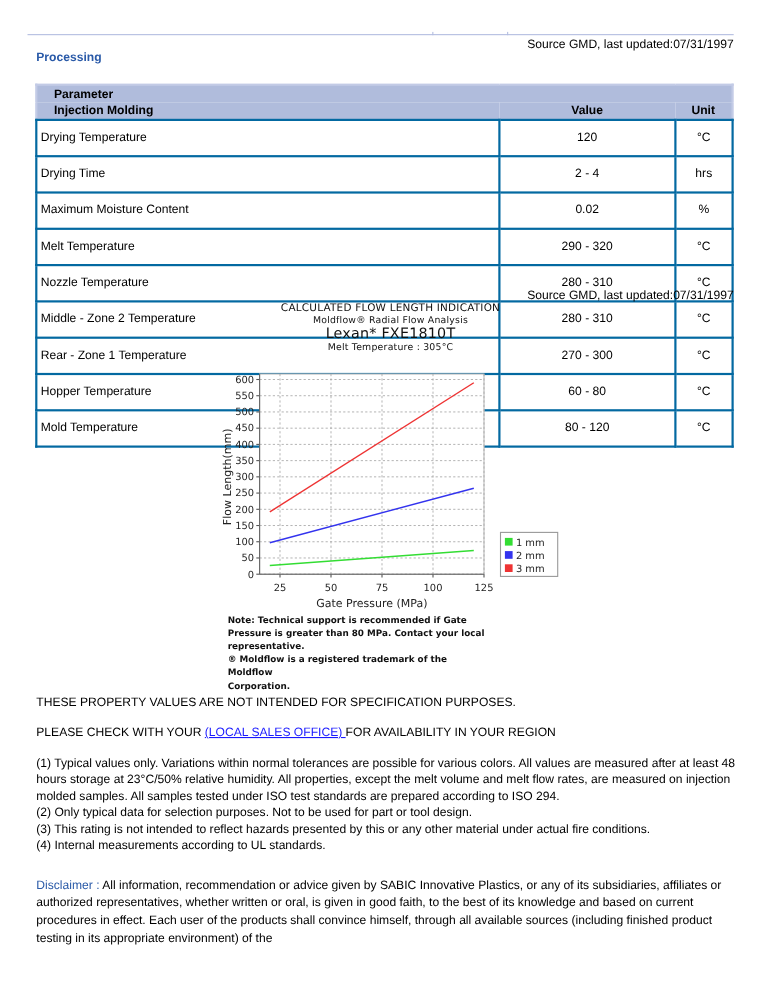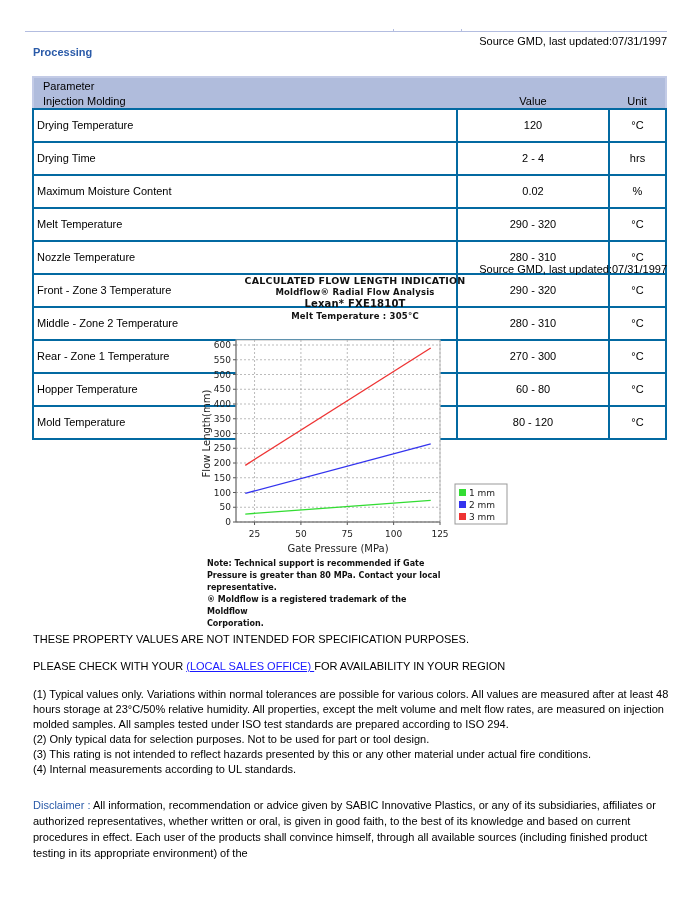--- a/index.html
+++ b/index.html
@@ -2,27 +2,27 @@
 <html><head>
 <meta charset="utf-8">
 <style>
   html, body { margin:0; padding:0; background:#fff; }
   body { width:700px; height:905px; position:relative; overflow:hidden; font-family:"Liberation Sans", sans-serif; color:#000; }
   .topline { position:absolute; left:25px; top:31px; width:642px; height:1px; background:#b3bde0; }
   .topline .tick { position:absolute; top:-2px; width:1px; height:3px; background:#b3bde0; }
   .source { position:absolute; right:33px; font-size:11px; color:#000; }
   .section-title { position:absolute; left:33px; top:46px; font-size:11px; font-weight:bold; color:#2a5aa8; }
   table.props { position:absolute; left:32px; top:76px; width:635px; border-collapse:collapse; font-size:11px; }
-  table.props th { background:#b0bcdc; font-weight:normal; text-align:left; padding:0 9px; height:15px; border:none; }
+  table.props th { background:#b0bcdc; font-weight:bold; text-align:left; padding:0 15px; height:15px; border:none; }
   table.props th.c { text-align:center; }
   table.props td { border:2px solid #0369a1; padding:10px 3px; height:11px; line-height:11px; }
   table.props td.c { text-align:center; }
   table.props { border:2px solid #c3cbe6; }
   .chart { position:absolute; left:190px; top:272px; width:330px; height:350px; }
-  .chart .ttl { text-align:center; font-family:"DejaVu Sans", sans-serif; font-weight:bold; color:#111; letter-spacing:0.2px; }
+  .chart .ttl { text-align:center; font-family:"DejaVu Sans", sans-serif; font-weight:normal; color:#111; letter-spacing:0.2px; }
   .note { position:absolute; left:207px; top:558px; width:240px; font-family:"DejaVu Sans", sans-serif; font-weight:bold; font-size:8px; line-height:12px; color:#111; }
   .para { position:absolute; left:33px; font-size:11px; line-height:15px; }
   .para a { color:#1a1aff; text-decoration:underline; }
   .footnotes { position:absolute; left:33px; top:687px; width:640px; font-size:11px; line-height:15px; }
   .disclaimer { position:absolute; left:33px; top:797px; width:640px; font-size:11px; line-height:16px; font-weight:normal; }
   .disclaimer .lbl { color:#2a5aa8; }
 </style>
 </head>
 <body>
 
@@ -64,25 +64,20 @@
         <td>Melt Temperature</td>
         <td class="c">290 - 320</td>
         <td class="c">°C</td>
       </tr>
       <tr>
         <td>Nozzle Temperature</td>
         <td class="c">280 - 310</td>
         <td class="c">°C</td>
       </tr>
       <tr>
-        <td>Front - Zone 3 Temperature</td>
-        <td class="c">290 - 320</td>
-        <td class="c">°C</td>
-      </tr>
-      <tr>
         <td>Middle - Zone 2 Temperature</td>
         <td class="c">280 - 310</td>
         <td class="c">°C</td>
       </tr>
       <tr>
         <td>Rear - Zone 1 Temperature</td>
         <td class="c">270 - 300</td>
         <td class="c">°C</td>
       </tr>
       <tr>
@@ -96,21 +91,21 @@
         <td class="c">°C</td>
       </tr>
     </tbody>
 </table>
 <div class="source" style="top:263px">Source GMD, last updated:07/31/1997</div>
 
 <div class="chart">
   <div class="ttl" style="font-size:9.5px;margin-top:3px">CALCULATED FLOW LENGTH INDICATION</div>
   <div id="subs">
       <div class="ttl" style="font-size: 8.5px; line-height: 12px;">Moldflow® Radial Flow Analysis</div>
-      <div class="ttl" style="font-size: 10px; line-height: 12px;">Lexan* FXE1810T</div>
+      <div class="ttl" style="font-size: 13px; line-height: 12px;">Lexan* FXE1810T</div>
       <div class="ttl" style="font-size: 8.5px; line-height: 12px;">Melt Temperature : 305°C</div>
       <div class="ttl" style="font-size: 8.5px; line-height: 12px; margin-top: 39px;">Mold Temperature : 85°C</div>
     </div>
   <svg id="plot" width="330" height="280" style="position:absolute;left:0;top:58px">
       <rect x="46" y="10" width="204" height="182" fill="#fff" stroke="#bbb"></rect>
       <line x1="46" x2="250" y1="192" y2="192" stroke="#aaa" stroke-dasharray="2,2" stroke-width="0.8"></line>
       <line x1="43" x2="46" y1="192" y2="192" stroke="#555"></line>
       <text x="41" y="195" text-anchor="end" font-size="9" font-family="DejaVu Sans, sans-serif" fill="#222">0</text>
       <line x1="46" x2="250" y1="177.25" y2="177.25" stroke="#aaa" stroke-dasharray="2,2" stroke-width="0.8"></line>
       <line x1="43" x2="46" y1="177.25" y2="177.25" stroke="#555"></line>

